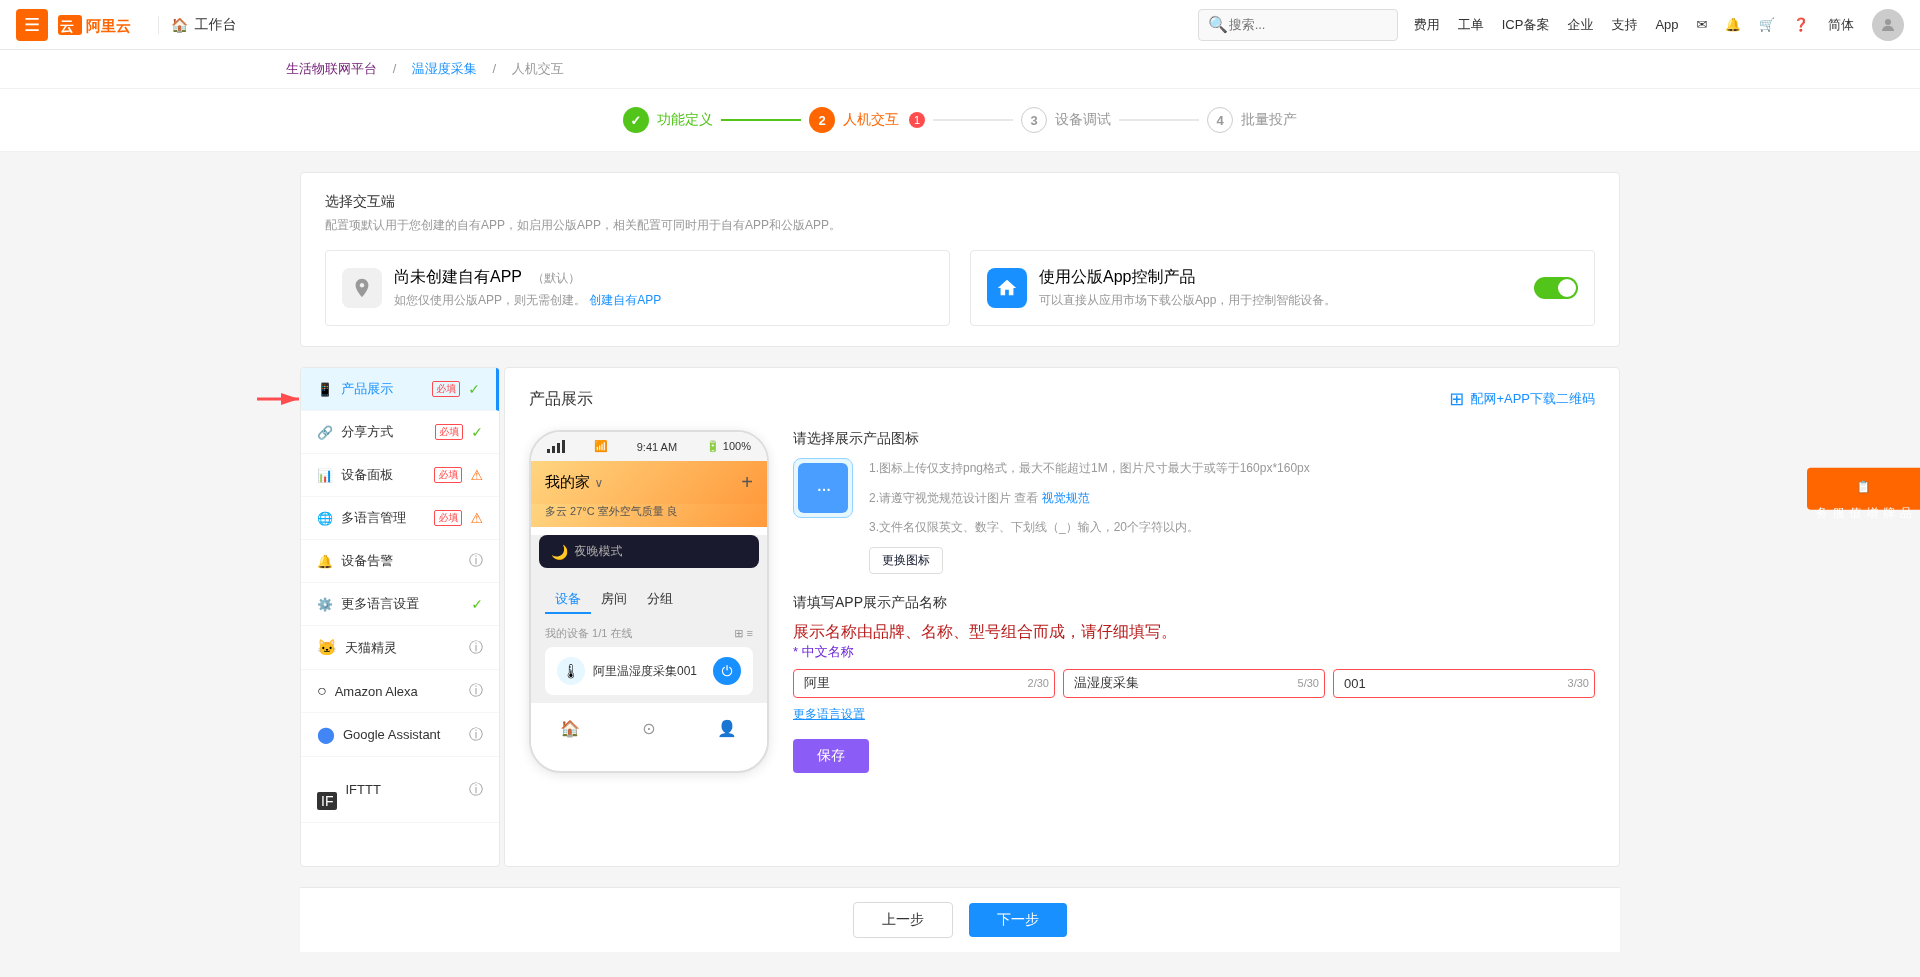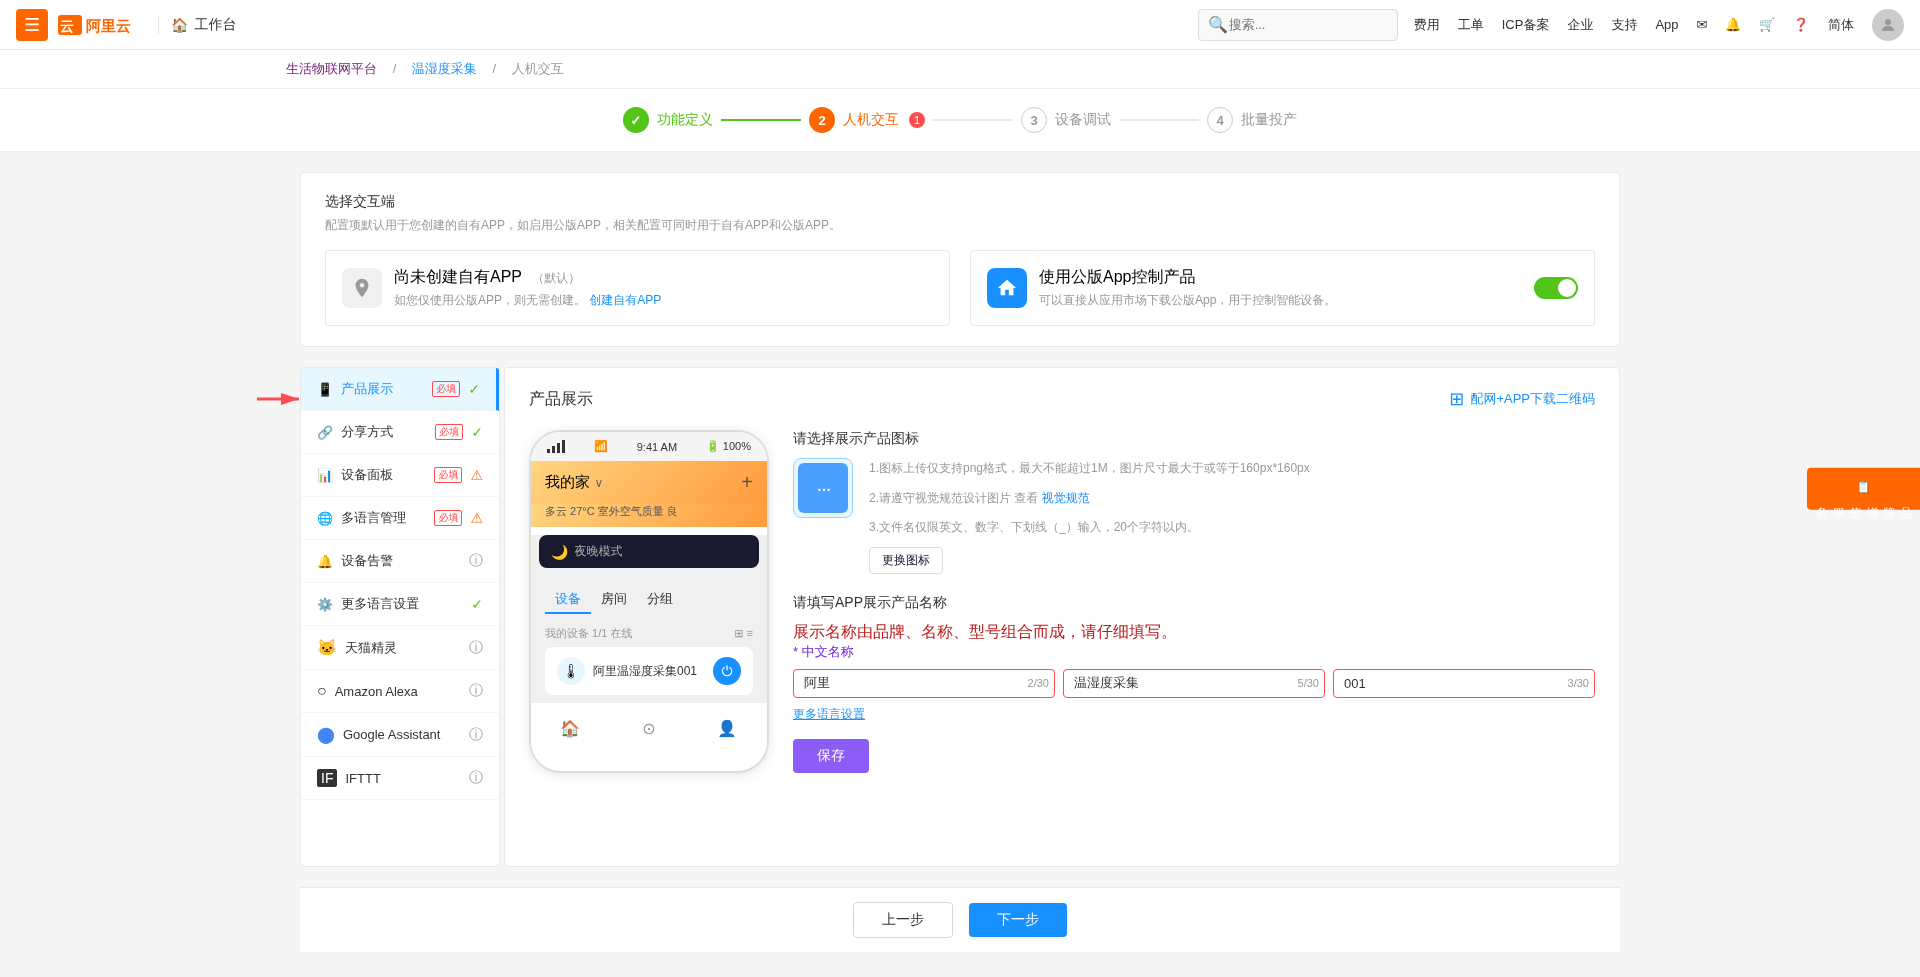--- a/index.html
+++ b/index.html
@@ -567,21 +567,21 @@
         <span class="sidebar-status status-info">ⓘ</span>
       </div>
 
       <div class="sidebar-item">
         <span style="font-size:16px; color:#4285f4;">⬤</span>
         <span class="sidebar-item-label">Google Assistant</span>
         <span class="sidebar-status status-info">ⓘ</span>
       </div>
 
       <div class="sidebar-item">
-        <span style="font-size:14px; color:#fff; background:#333; padding:1px 4px; border-radius:2px;">IF</span>
+        <span style="font-size:14px; color:#fff; background:#333; padding:1px 4px; border-radius:2px;margin-top:23px;">IF</span>
         <span class="sidebar-item-label">IFTTT</span>
         <span class="sidebar-status status-info">ⓘ</span>
       </div>
 
     </div>
 
     <div class="right-panel">
 
       <div class="panel-header">
         <div class="panel-title">产品展示</div>

